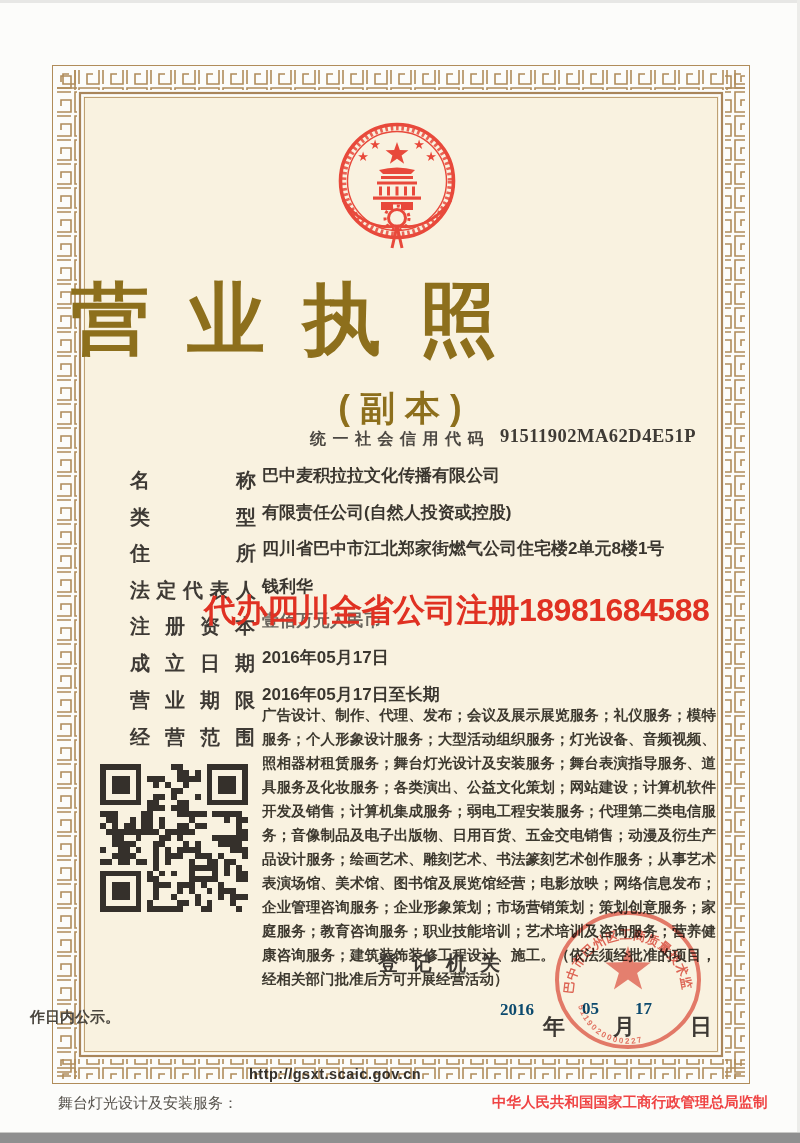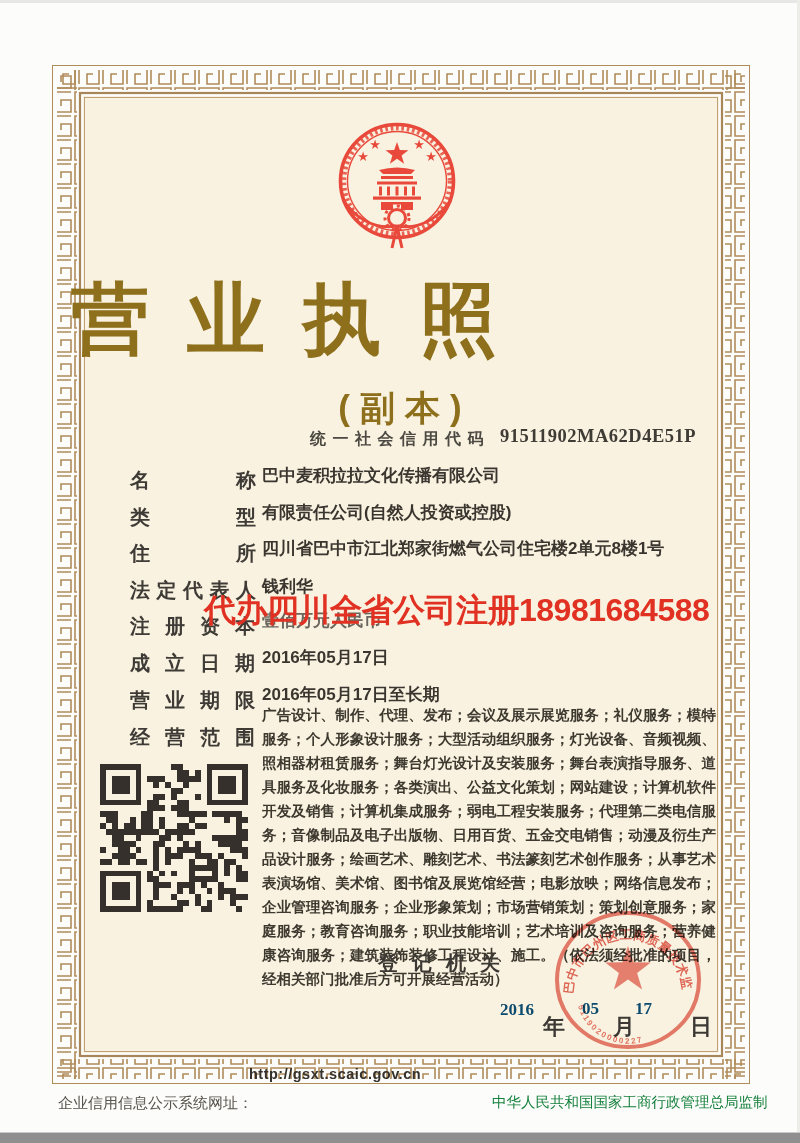--- a/index.html
+++ b/index.html
@@ -40,21 +40,21 @@
   
   .reg-label{left:378px;top:950px;font-size:20px;font-weight:700;letter-spacing:14px;color:#3c3833;white-space:nowrap;}
   .seal{left:550px;top:908px;z-index:8;mix-blend-mode:multiply;opacity:.9;}
   .dnum{font-family:"Liberation Serif",serif;font-size:17px;font-weight:700;color:#0c4a6e;z-index:5;}
   .dcjk{font-size:22px;font-weight:700;color:#3c3833;z-index:5;}
   
   .notice{left:30px;top:1006px;width:236px;z-index:12;}
   .notice div{font-size:15px;font-weight:600;color:#4a463f;line-height:21.5px;white-space:nowrap;}
   .url{left:249px;top:1066px;font-size:14.5px;font-weight:700;color:#35312c;letter-spacing:0.5px;z-index:12;white-space:nowrap;}
   .footer-left{left:58px;top:1094px;font-size:15px;color:#56524c;font-weight:400;white-space:nowrap;}
-  .footer-right{left:492px;top:1093px;font-size:14.5px;color:#15803d;font-weight:400;white-space:nowrap;}
+  .footer-right{left:492px;top:1093px;font-size:14.5px;color:#ef4444;font-weight:700;white-space:nowrap;}
 </style>
 </head>
 <body>
 
 <div class="abs edge-top"></div>
 <div class="abs edge-right"></div>
 <div class="abs edge-bottom"></div>
 
 <div class="abs frame">
   <svg width="696" height="1017" viewBox="0 0 696 1017">
@@ -379,18 +379,19 @@
   <polygon fill="#e4695e" opacity="0.9" points="78,38 83.6,54.2 100.8,54.6 87.1,65 92.1,81.4 78,71.6 63.9,81.4 68.9,65 55.2,54.6 72.4,54.2"></polygon>
   <text font-size="12.5" fill="#e05a4f" font-weight="700" letter-spacing="0.5">
     <textPath href="#seal-arc-top">巴中市巴州区工商质量技术监督管理局</textPath>
   </text>
   <text font-size="8" fill="#e4695e" font-weight="700" letter-spacing="2">
     <textPath href="#seal-arc-bottom">5119020000227</textPath>
   </text>
 </svg>
 
 <div class="abs notice">
+  <div>作日内公示。</div>
 </div>
 
 <div class="abs url">http://gsxt.scaic.gov.cn</div>
 
-<div class="abs footer-left">企业信用信息公示系统网址：</div>
+<div class="abs footer-left">舞台灯光设计及安装服务：</div>
 <div class="abs footer-right">中华人民共和国国家工商行政管理总局监制</div>
 
 </body></html>

